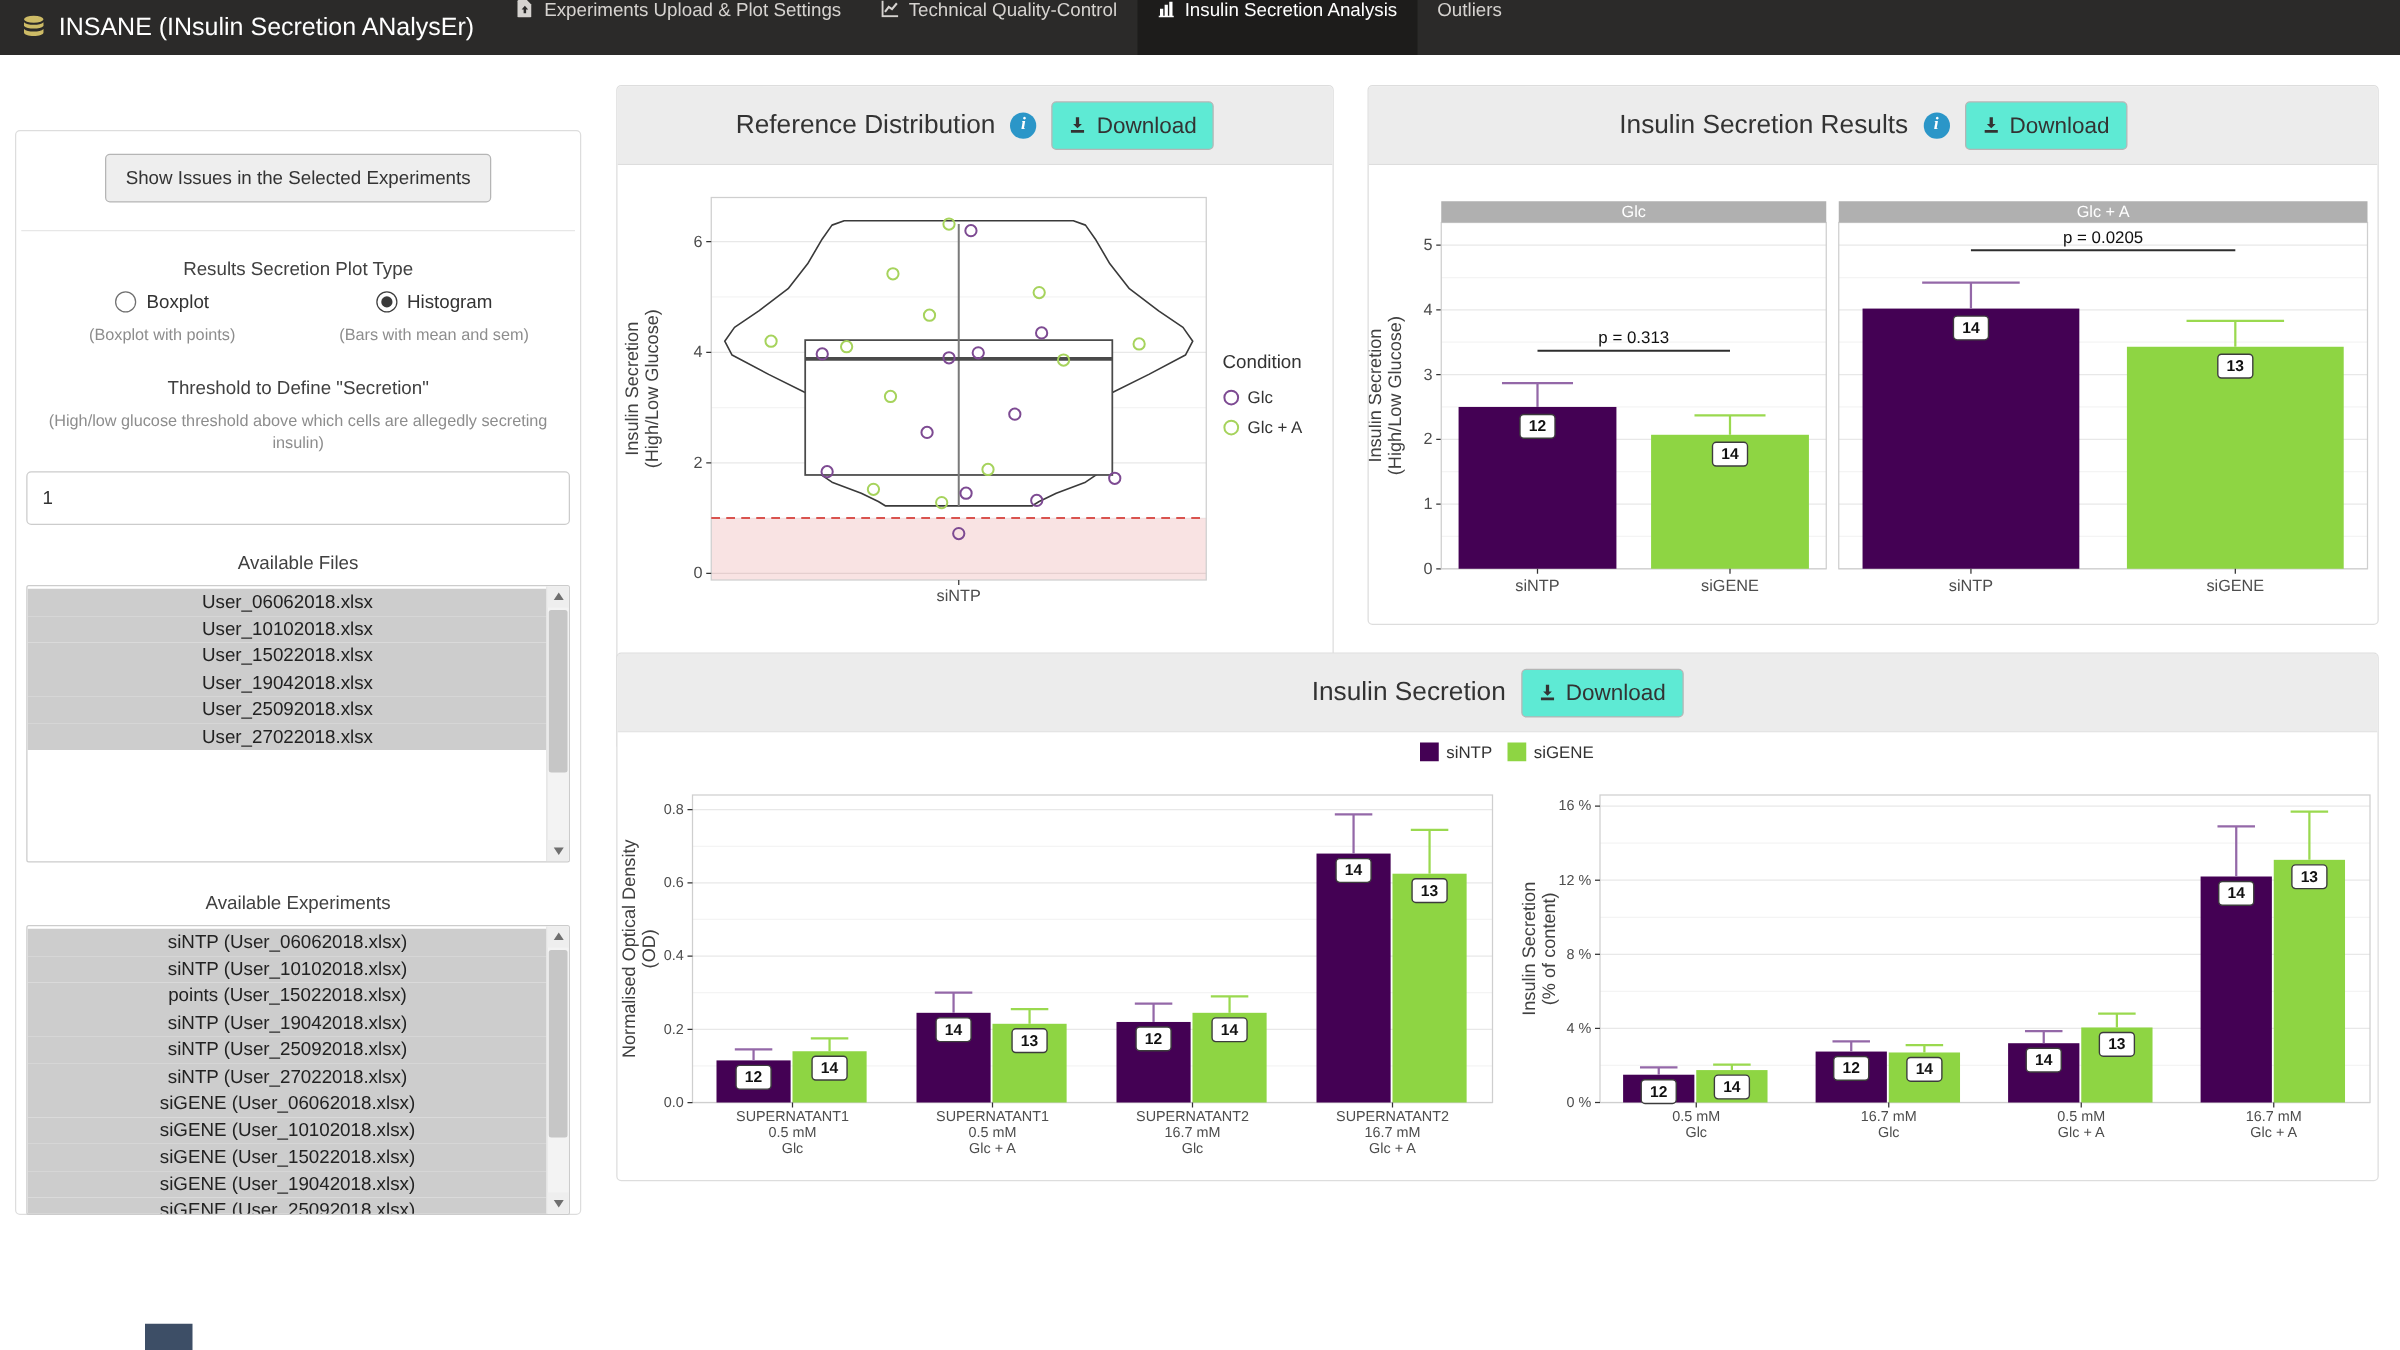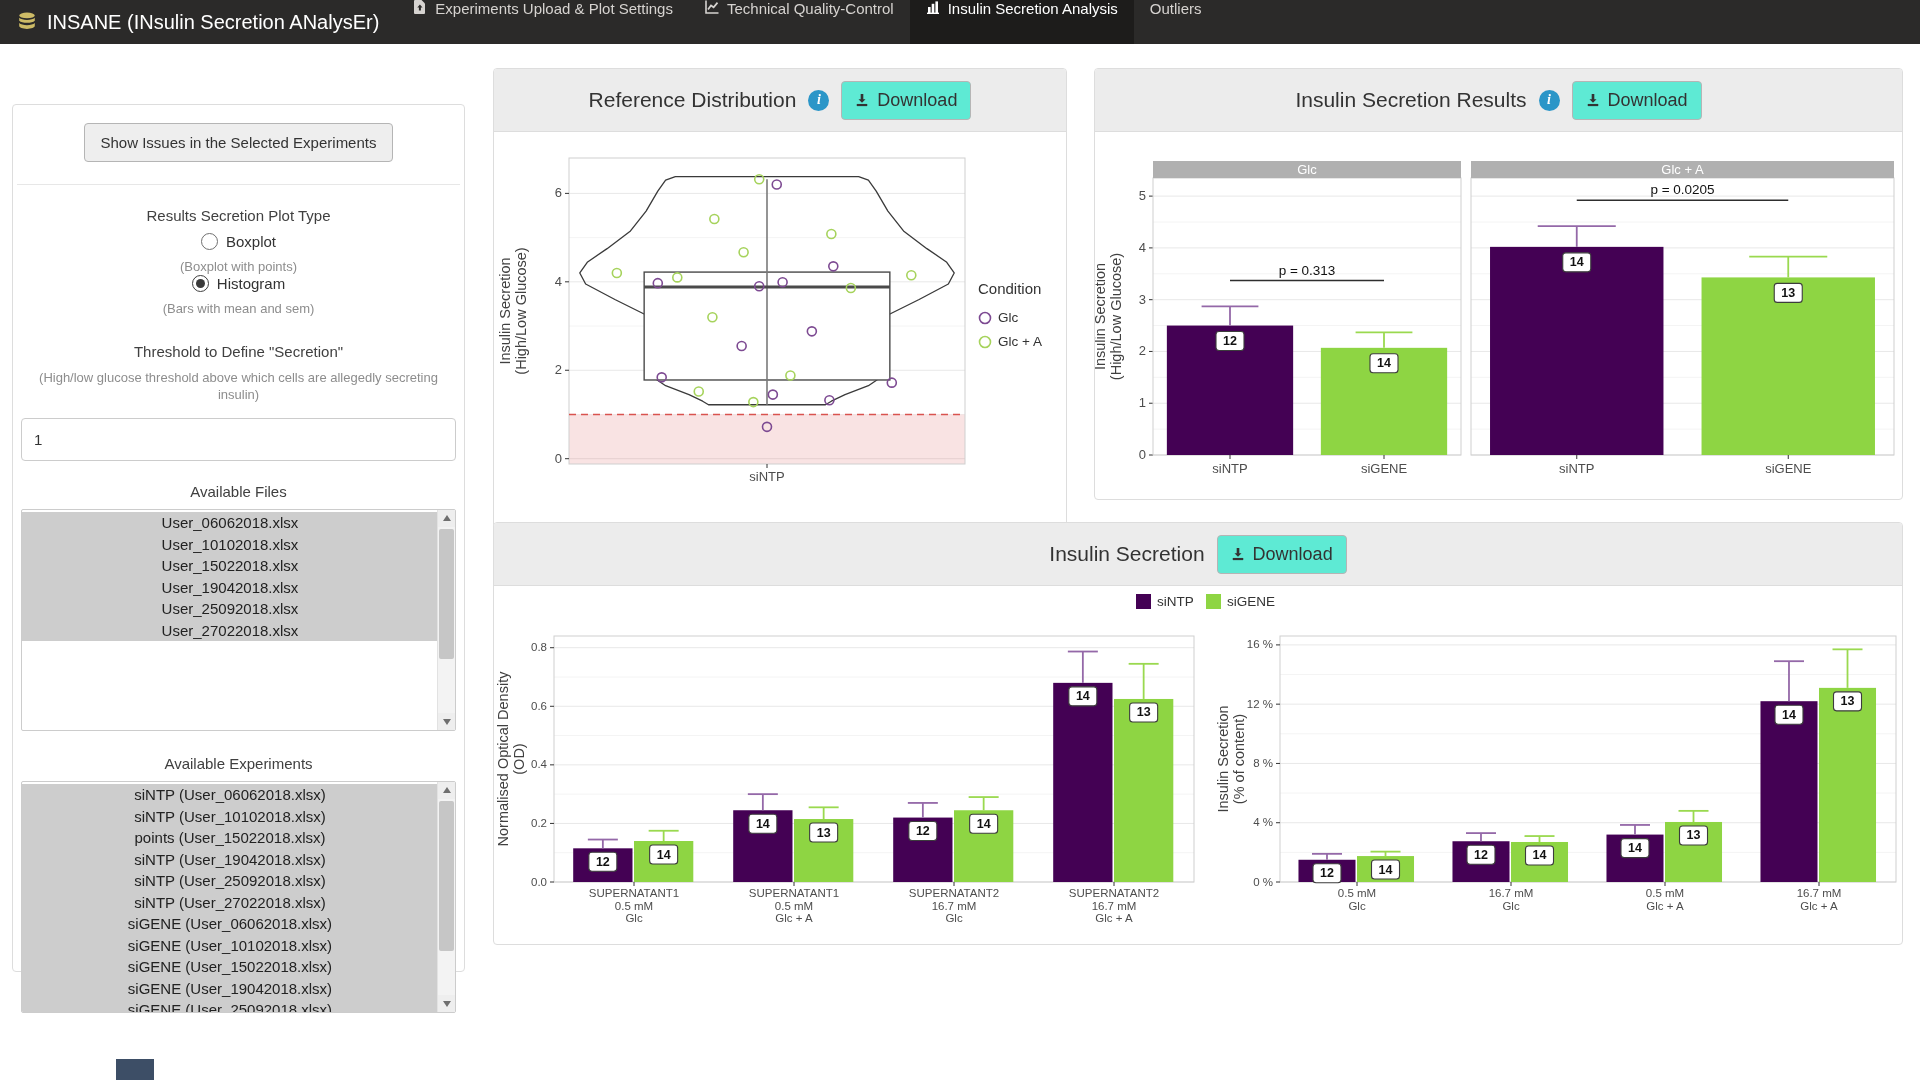--- a/index.html
+++ b/index.html
@@ -38,21 +38,21 @@
   .nlab{font-size:12.5px;fill:#111;font-weight:bold;}
   .legtitle{font-size:15px;fill:#333;}
   .legtxt{font-size:13.5px;fill:#333;}
 
   
   #sidebar{left:12px;top:68px;width:453px;height:868px;padding:18px 8px;text-align:center;margin-top:36px;}
   .sb-button{font-size:15px;color:#333;background:#eee;border:1px solid #b5b5b5;border-radius:4px;
     padding:10px 16px;cursor:pointer;font-family:inherit;}
   #sidebar hr{border:0;border-top:1px solid #e7e7e7;margin:22px -4px;}
   .sb-label{font-size:15px;color:#404040;margin:4px 0 9px 0;}
-  .radio-grid{display:flex;flex-direction:column;}
+  .radio-grid{display:flex;}
   .radio-col{flex:1;}
   .radio{display:inline-flex;align-items:center;gap:8px;font-size:15px;cursor:pointer;}
   .rdot{width:17px;height:17px;border:1.5px solid #707070;border-radius:50%;background:#fff;
     display:inline-block;position:relative;box-sizing:border-box;}
   .rdot.checked{border-color:#3e3e3e;}
   .rdot.checked::after{content:'';position:absolute;left:3px;top:3px;right:3px;bottom:3px;background:#3a3a3a;border-radius:50%;}
   .note{color:#8d8d8d;font-size:13px;margin-top:4px;line-height:17px;}
   .threshold-label{margin-top:26px;}
   #threshold-input{width:100%;box-sizing:border-box;height:43px;border:1px solid #ccc;border-radius:4px;
     font-size:15px;color:#333;padding:0 12px;margin-top:15px;font-family:inherit;}

